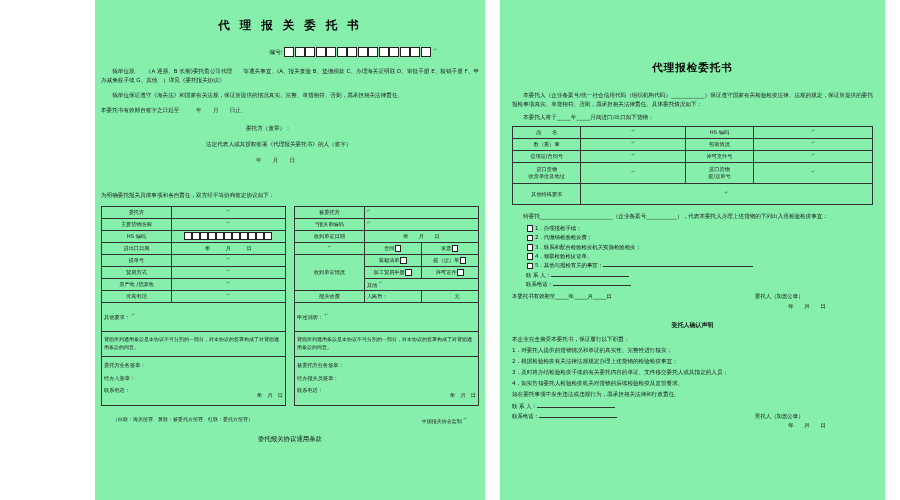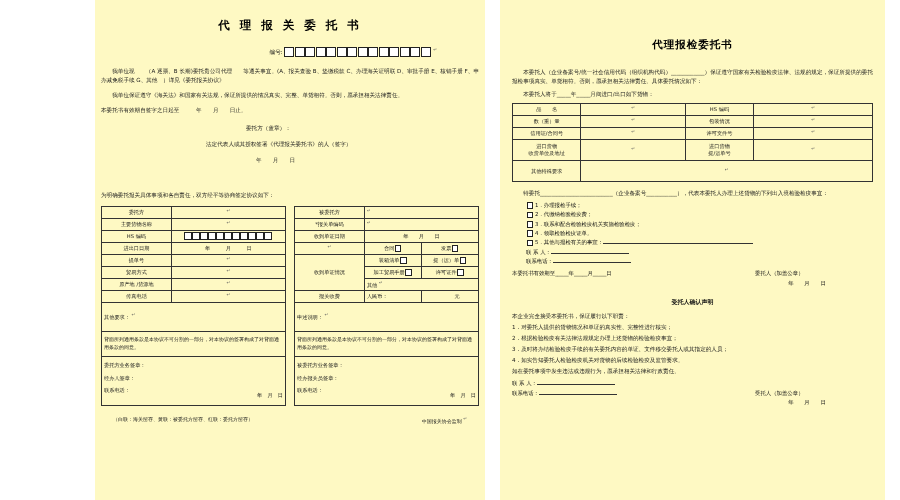--- a/index.html
+++ b/index.html
@@ -12,33 +12,33 @@
     height: 500px;
     position: relative;
     font-family: "DejaVu Sans", "Liberation Sans", sans-serif;
     color: #111;
     overflow: hidden;
   }
 
   .page {
     position: absolute;
     top: 0;
-    background: #fef9c3;
+    background: #86efac;
   }
   #doc-left  { left: 95px;  width: 390px; height: 500px; }
   #doc-right { left: 500px; width: 385px; height: 500px; }
 
   .doc-title {
     text-align: center;
     font-weight: bold;
     font-size: 11.5px;
     letter-spacing: 3px;
     color: #000;
   }
-  .doc-title.tight { letter-spacing: 0.5px; }
+  .doc-title.tight { letter-spacing: 0.5px; margin-top: 23px; }
 
   .para {
     font-size: 5.6px;
     line-height: 1.62;
     text-align: justify;
     color: #1a1a1a;
   }
   .indent { text-indent: 2em; }
   .center { text-align: center; }
 
@@ -295,20 +295,21 @@
 
     <div style="height:10px"></div>
     <div style="display:flex; justify-content:space-between; padding:0 12px;">
       <div class="foot-note">（白联：海关留存、黄联：被委托方留存、红联：委托方留存）</div>
       <div class="foot-note">
         <span>中国报关协会监制</span>
         <span class="mark">↵</span>
       </div>
     </div>
     <div style="height:12px"></div>
+    <div class="center" style="font-size:6.4px">委托报关协议通用条款</div>
   </div>
 </div>
 
 <div class="page" id="doc-right">
   <div style="padding:38px 12px 0 12px;">
 
     <div class="doc-title tight" style="font-size:10.5px; letter-spacing:1px">代理报检委托书</div>
 
     <div style="height:16px"></div>
     <div class="para indent">本委托人（企业备案号/统一社会信用代码（组织机构代码）____________）保证遵守国家有关检验检疫法律、法规的规定，保证所提供的委托报检事项真实、单货相符。否则，愿承担相关法律责任。具体委托情况如下：</div>

